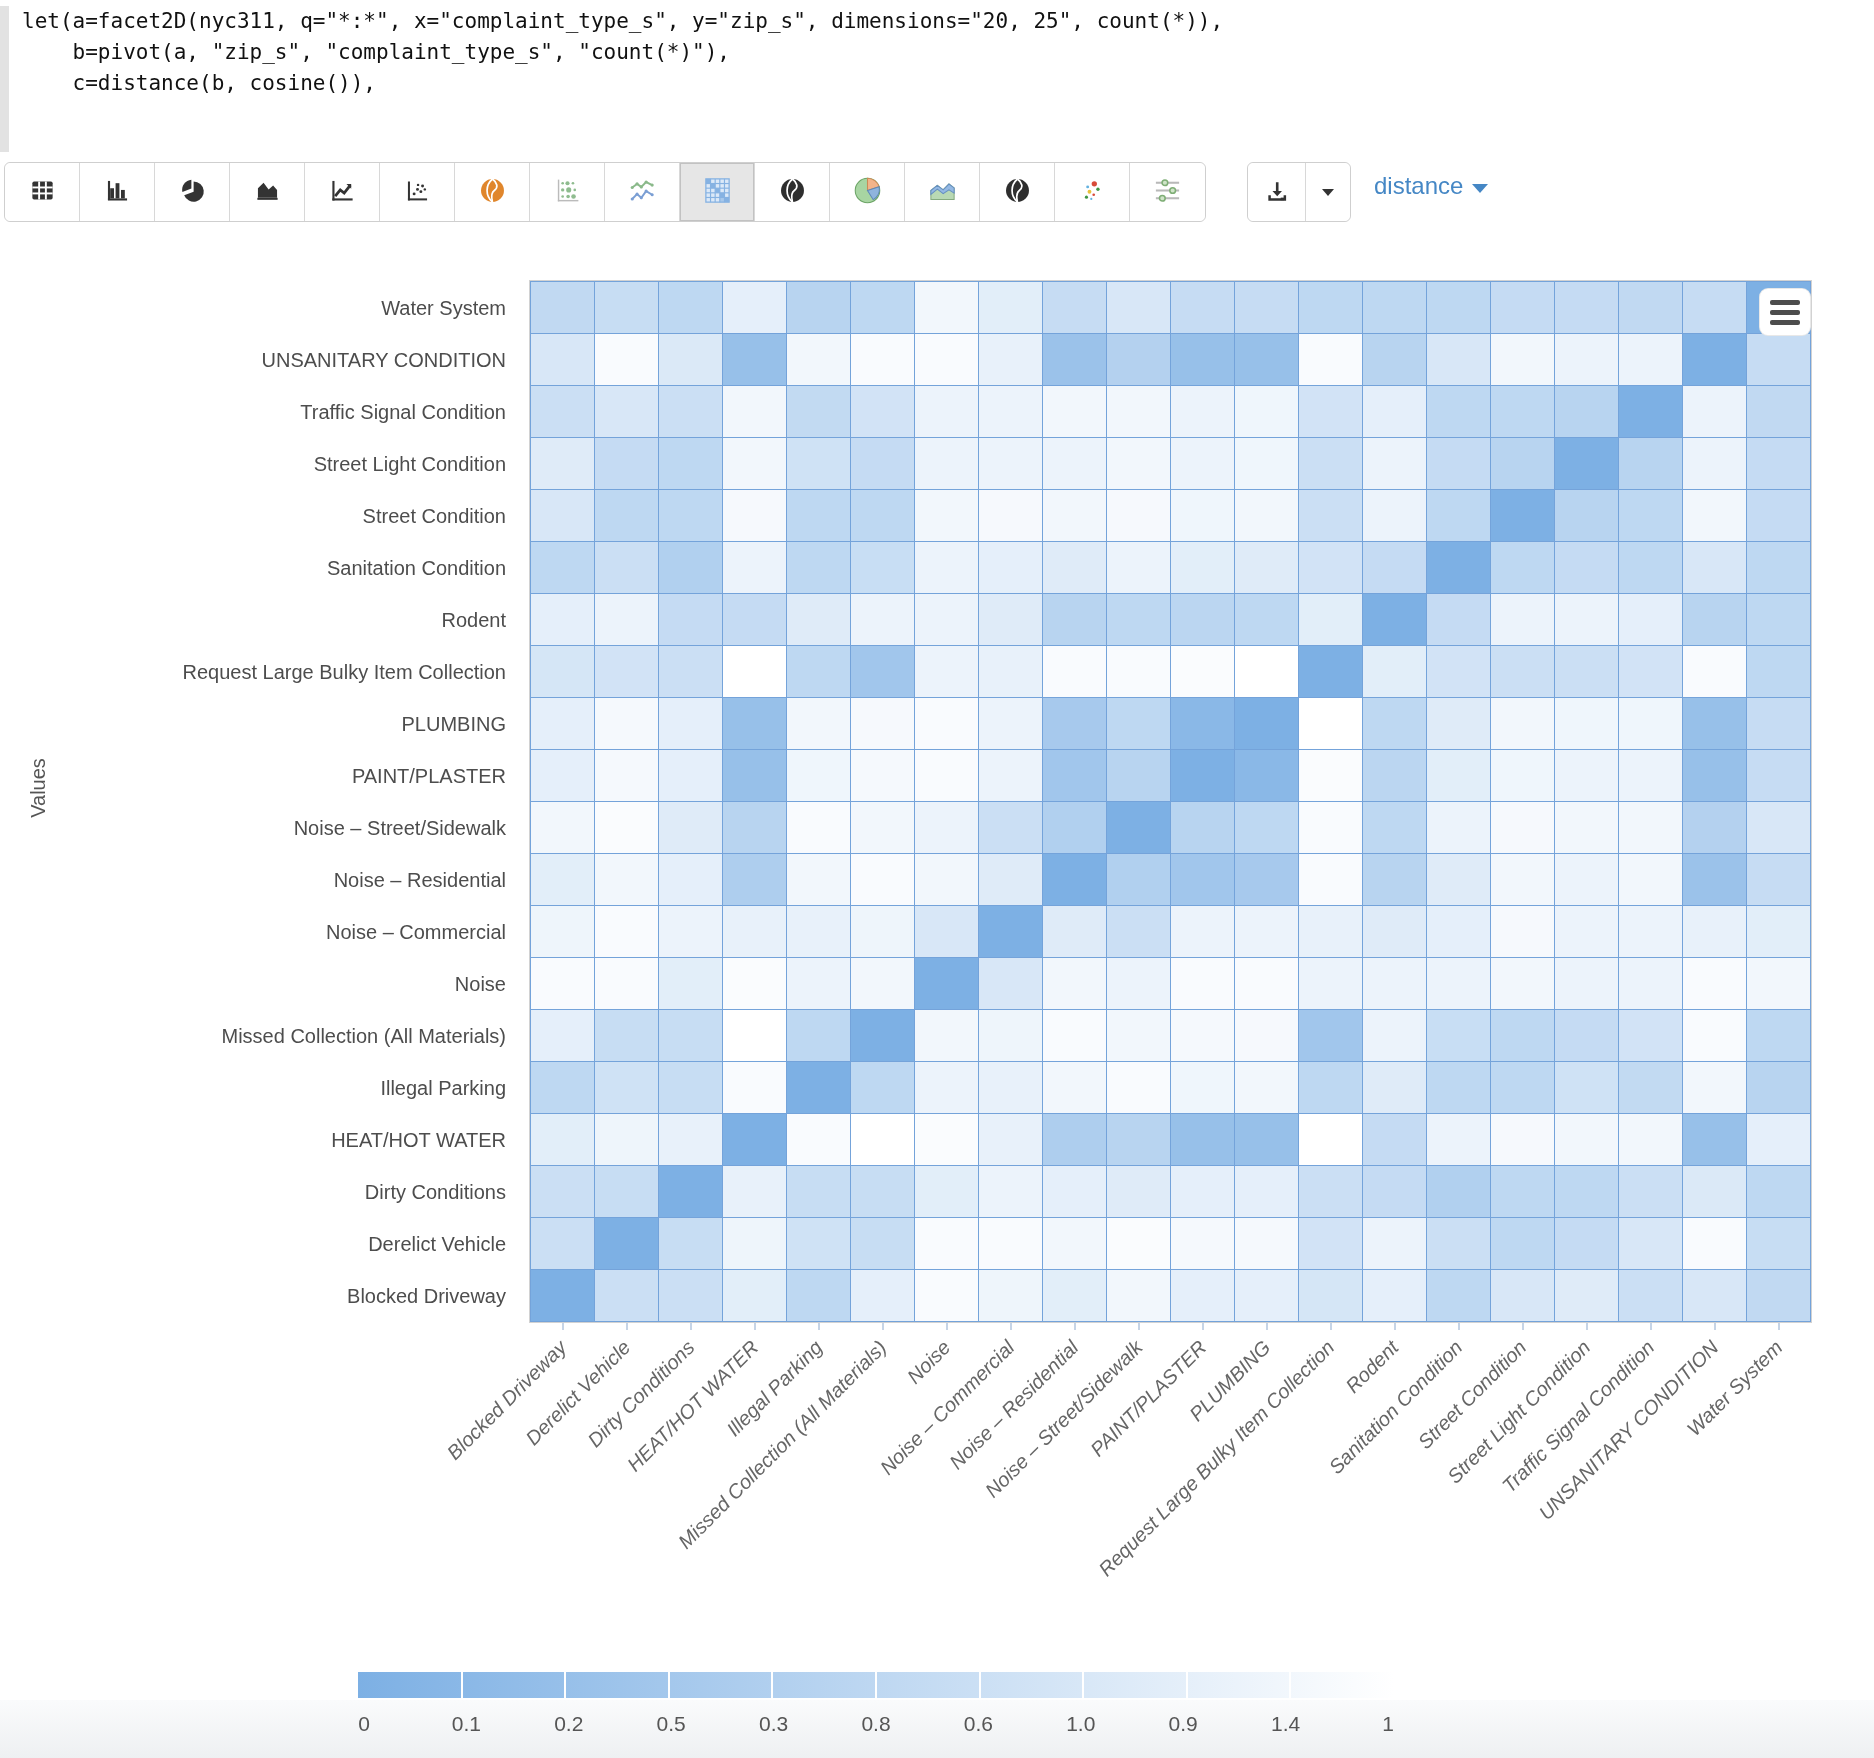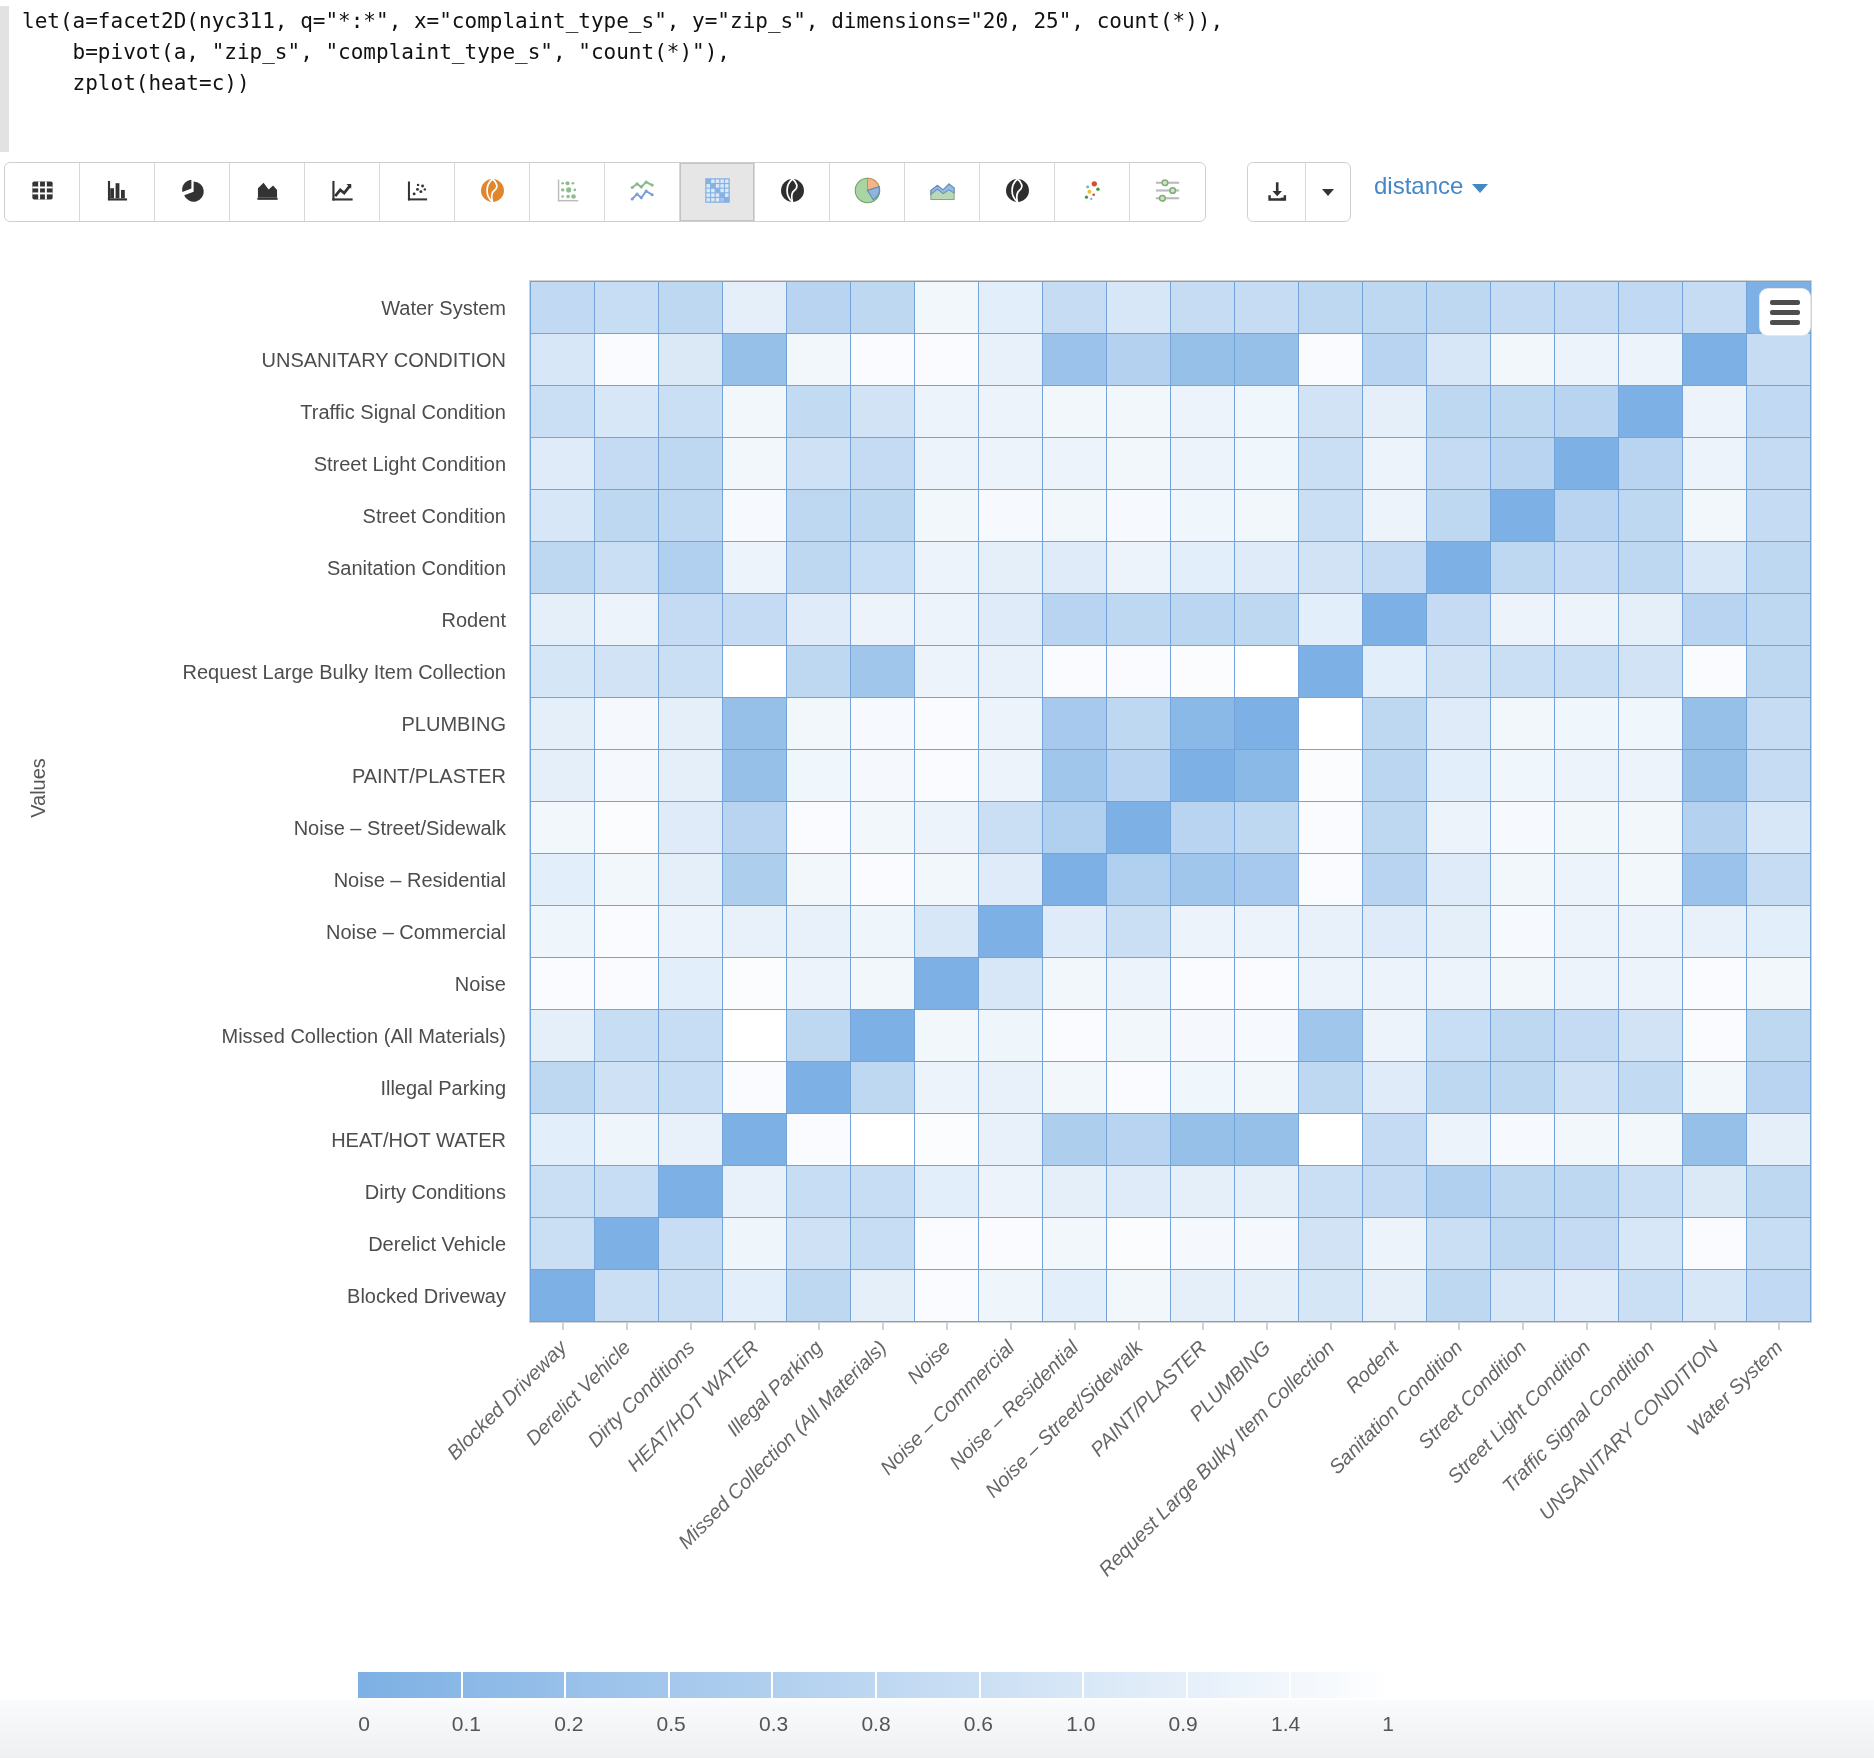--- a/index.html
+++ b/index.html
@@ -48,21 +48,21 @@
                   background: linear-gradient(180deg, #fafbfc, #eef0f2); }
   .legend-bar { position: absolute; left: 358px; top: 1672px; width: 1036px; height: 26px; }
   .legend-divider { position: absolute; top: 0; width: 2px; height: 26px; background: #fff; }
   .legend-tick { position: absolute; top: 1712px; transform: translateX(-50%); font-size: 21px; color: #555; }
 </style>
 </head>
 <body>
 
 <div class="code-block">
   <div class="code-gutter"></div>
-  <div class="code-lines" id="code-lines"><div>let(a=facet2D(nyc311, q="*:*", x="complaint_type_s", y="zip_s", dimensions="20, 25", count(*)),</div><div>    b=pivot(a, "zip_s", "complaint_type_s", "count(*)"),</div><div>    zplot(heat=c))</div></div>
+  <div class="code-lines" id="code-lines"><div>let(a=facet2D(nyc311, q="*:*", x="complaint_type_s", y="zip_s", dimensions="20, 25", count(*)),</div><div>    b=pivot(a, "zip_s", "complaint_type_s", "count(*)"),</div><div>    c=distance(b, cosine()),</div></div>
 </div>
 
 <div class="toolbar-group tb-buttons" id="toolbar">
     <div class="tb-btn">
       <span><svg width="27" height="27" viewBox="0 0 24 24">
           <rect x="3" y="4" width="18" height="16" rx="1.5" fill="#333"></rect>
           <g stroke="#fff" stroke-width="1.7">
             <line x1="3" y1="9.3" x2="21" y2="9.3"></line>
             <line x1="3" y1="14.6" x2="21" y2="14.6"></line>
             <line x1="9" y1="4" x2="9" y2="20"></line>

